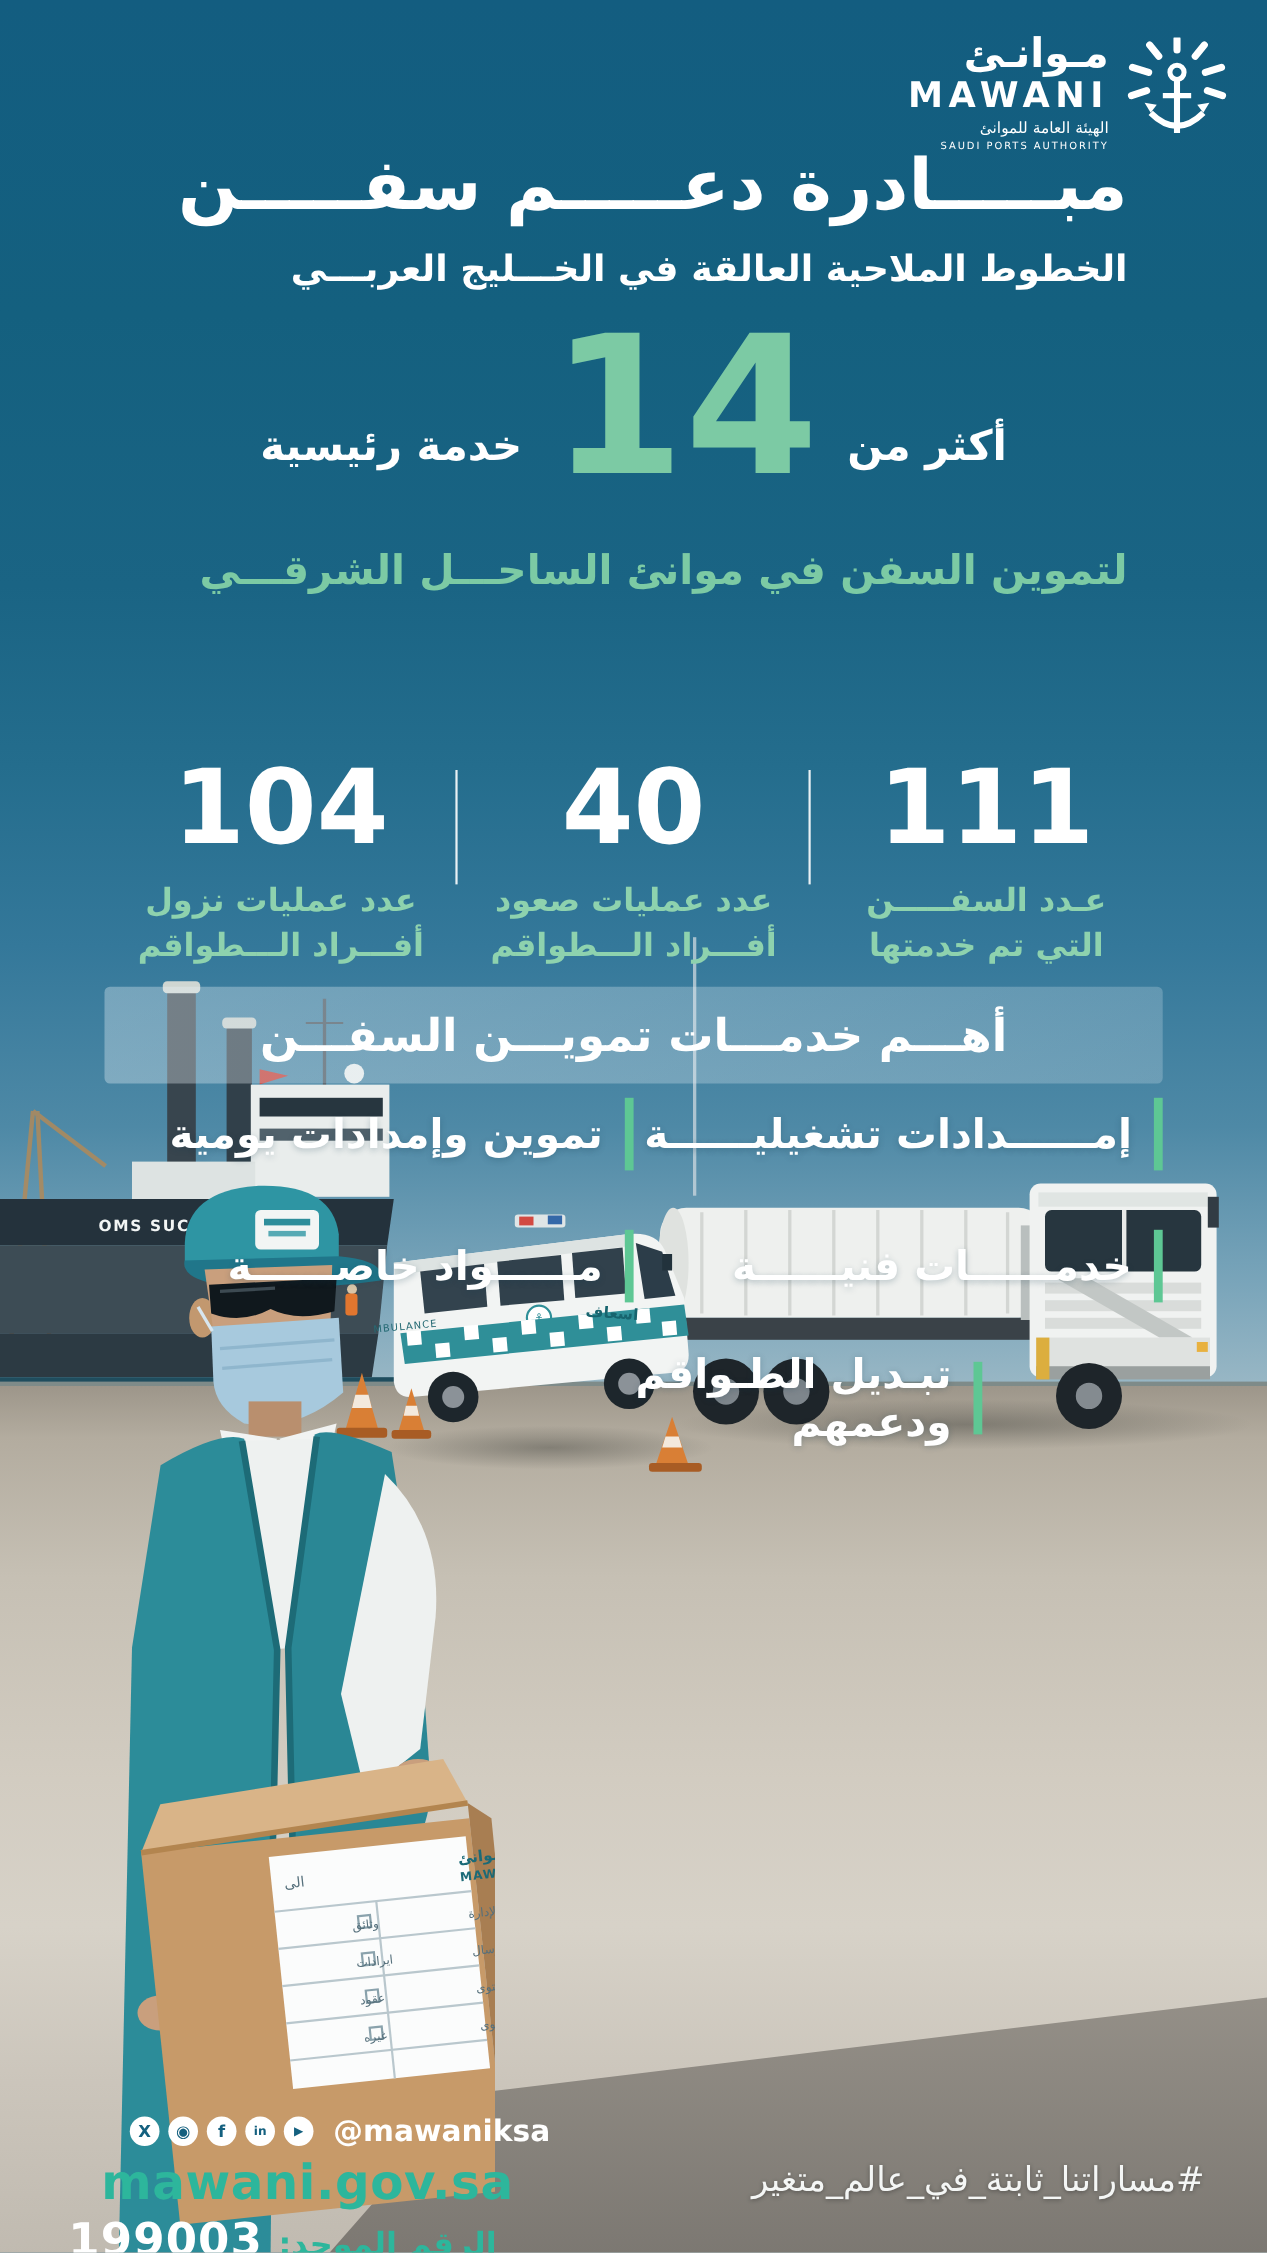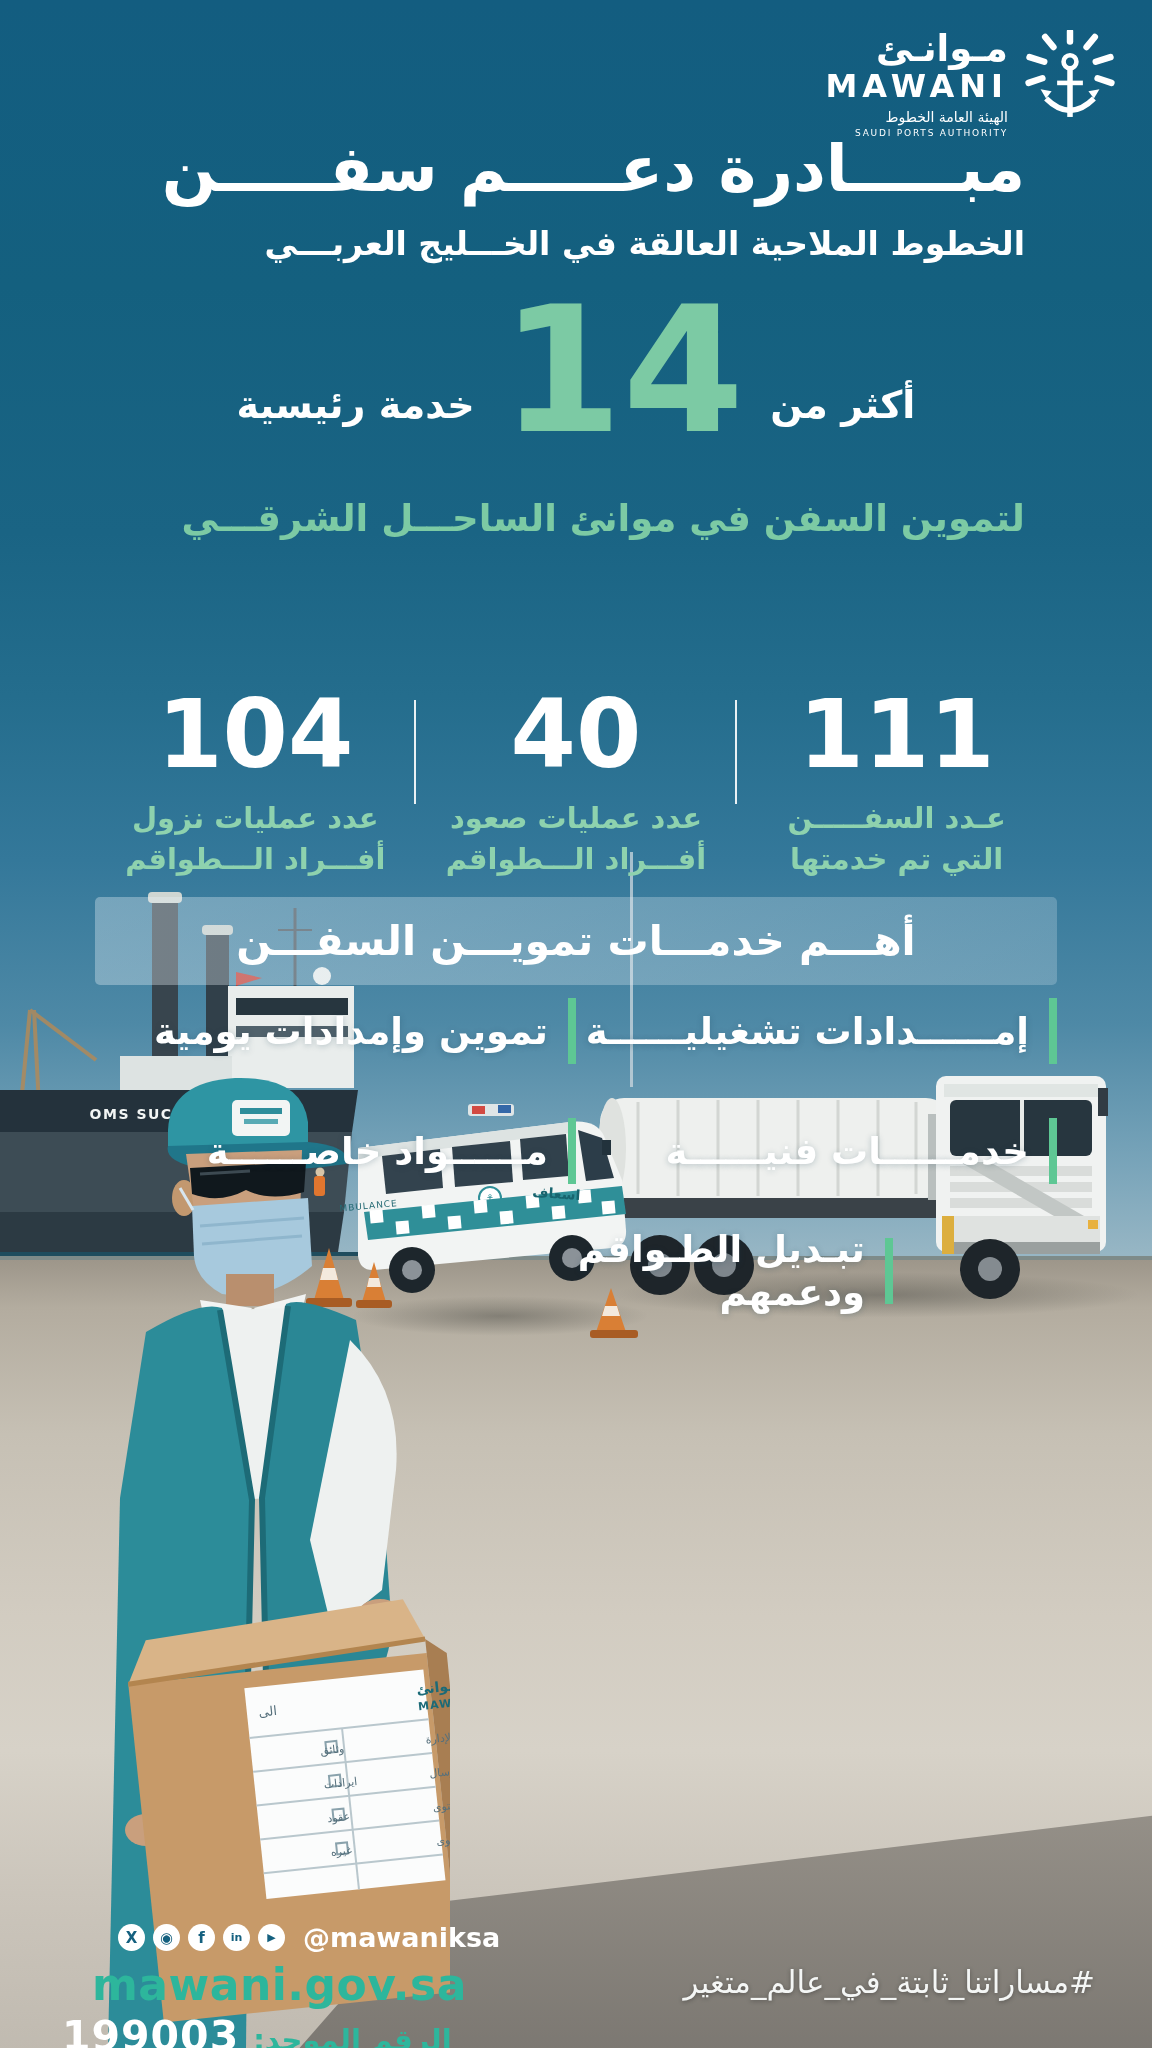--- a/index.html
+++ b/index.html
@@ -10,21 +10,21 @@
       #135d80 0%, #14607f 14%, #1a6484 26%, #246d8d 34%,
       #34789a 42%, #4e89a6 50%, #7aa5ba 57%, #9cb9c6 62%, #b3c6cd 66%, #bccdd2 70%);
   }
   .abs{position:absolute;}
   .white{color:#ffffff;}
   .mint{color:#7ccaa4;}
   .center{left:0;width:993px;text-align:right;padding-left:32px;}
   .b{font-weight:bold;}
 
   
-  .logo{top:30px;right:36px;display:flex;gap:16px;align-items:flex-start;z-index:30;direction:ltr;}
+  .logo{top:30px;right:36px;display:flex;gap:16px;align-items:flex-end;z-index:30;direction:ltr;}
   .logo-text{text-align:right;color:#fff;}
   .logo-ar{font-size:37px;font-weight:bold;line-height:1.05;}
   .logo-en{font-size:32px;font-weight:bold;letter-spacing:5px;line-height:1.1;}
   .logo-sub-ar{font-size:14px;margin-top:5px;}
   .logo-sub-en{font-size:9px;letter-spacing:1.8px;margin-top:3px;}
 
   
   .title{top:132px;font-size:64px;direction:rtl;z-index:20;}
   .subtitle{top:224px;font-size:33px;direction:rtl;z-index:20;letter-spacing:0.5px;}
 
@@ -273,21 +273,21 @@
         <text x="274" y="758" text-anchor="end" font-size="11" fill="#56707c">عقود</text>
         <text x="274" y="792" text-anchor="end" font-size="11" fill="#56707c">غيره</text>
       </g>
     </g>
   </svg>
 
   <div class="abs logo">
     <div class="logo-text">
       <div class="logo-ar">مـوانـئ</div>
       <div class="logo-en">MAWANI</div>
-      <div class="logo-sub-ar">الهيئة العامة الخطوط</div>
+      <div class="logo-sub-ar">الهيئة العامة للموانئ</div>
       <div class="logo-sub-en">SAUDI PORTS AUTHORITY</div>
     </div>
     <svg width="92" height="104" viewBox="0 0 100 112">
       <g stroke="#ffffff" stroke-width="7" stroke-linecap="round">
         <line x1="50" y1="12" x2="50" y2="1"></line>
         <line x1="68" y1="18" x2="77" y2="7"></line>
         <line x1="32" y1="18" x2="23" y2="7"></line>
         <line x1="78" y1="34" x2="94" y2="29"></line>
         <line x1="22" y1="34" x2="6" y2="29"></line>
         <line x1="80" y1="52" x2="95" y2="57"></line>

